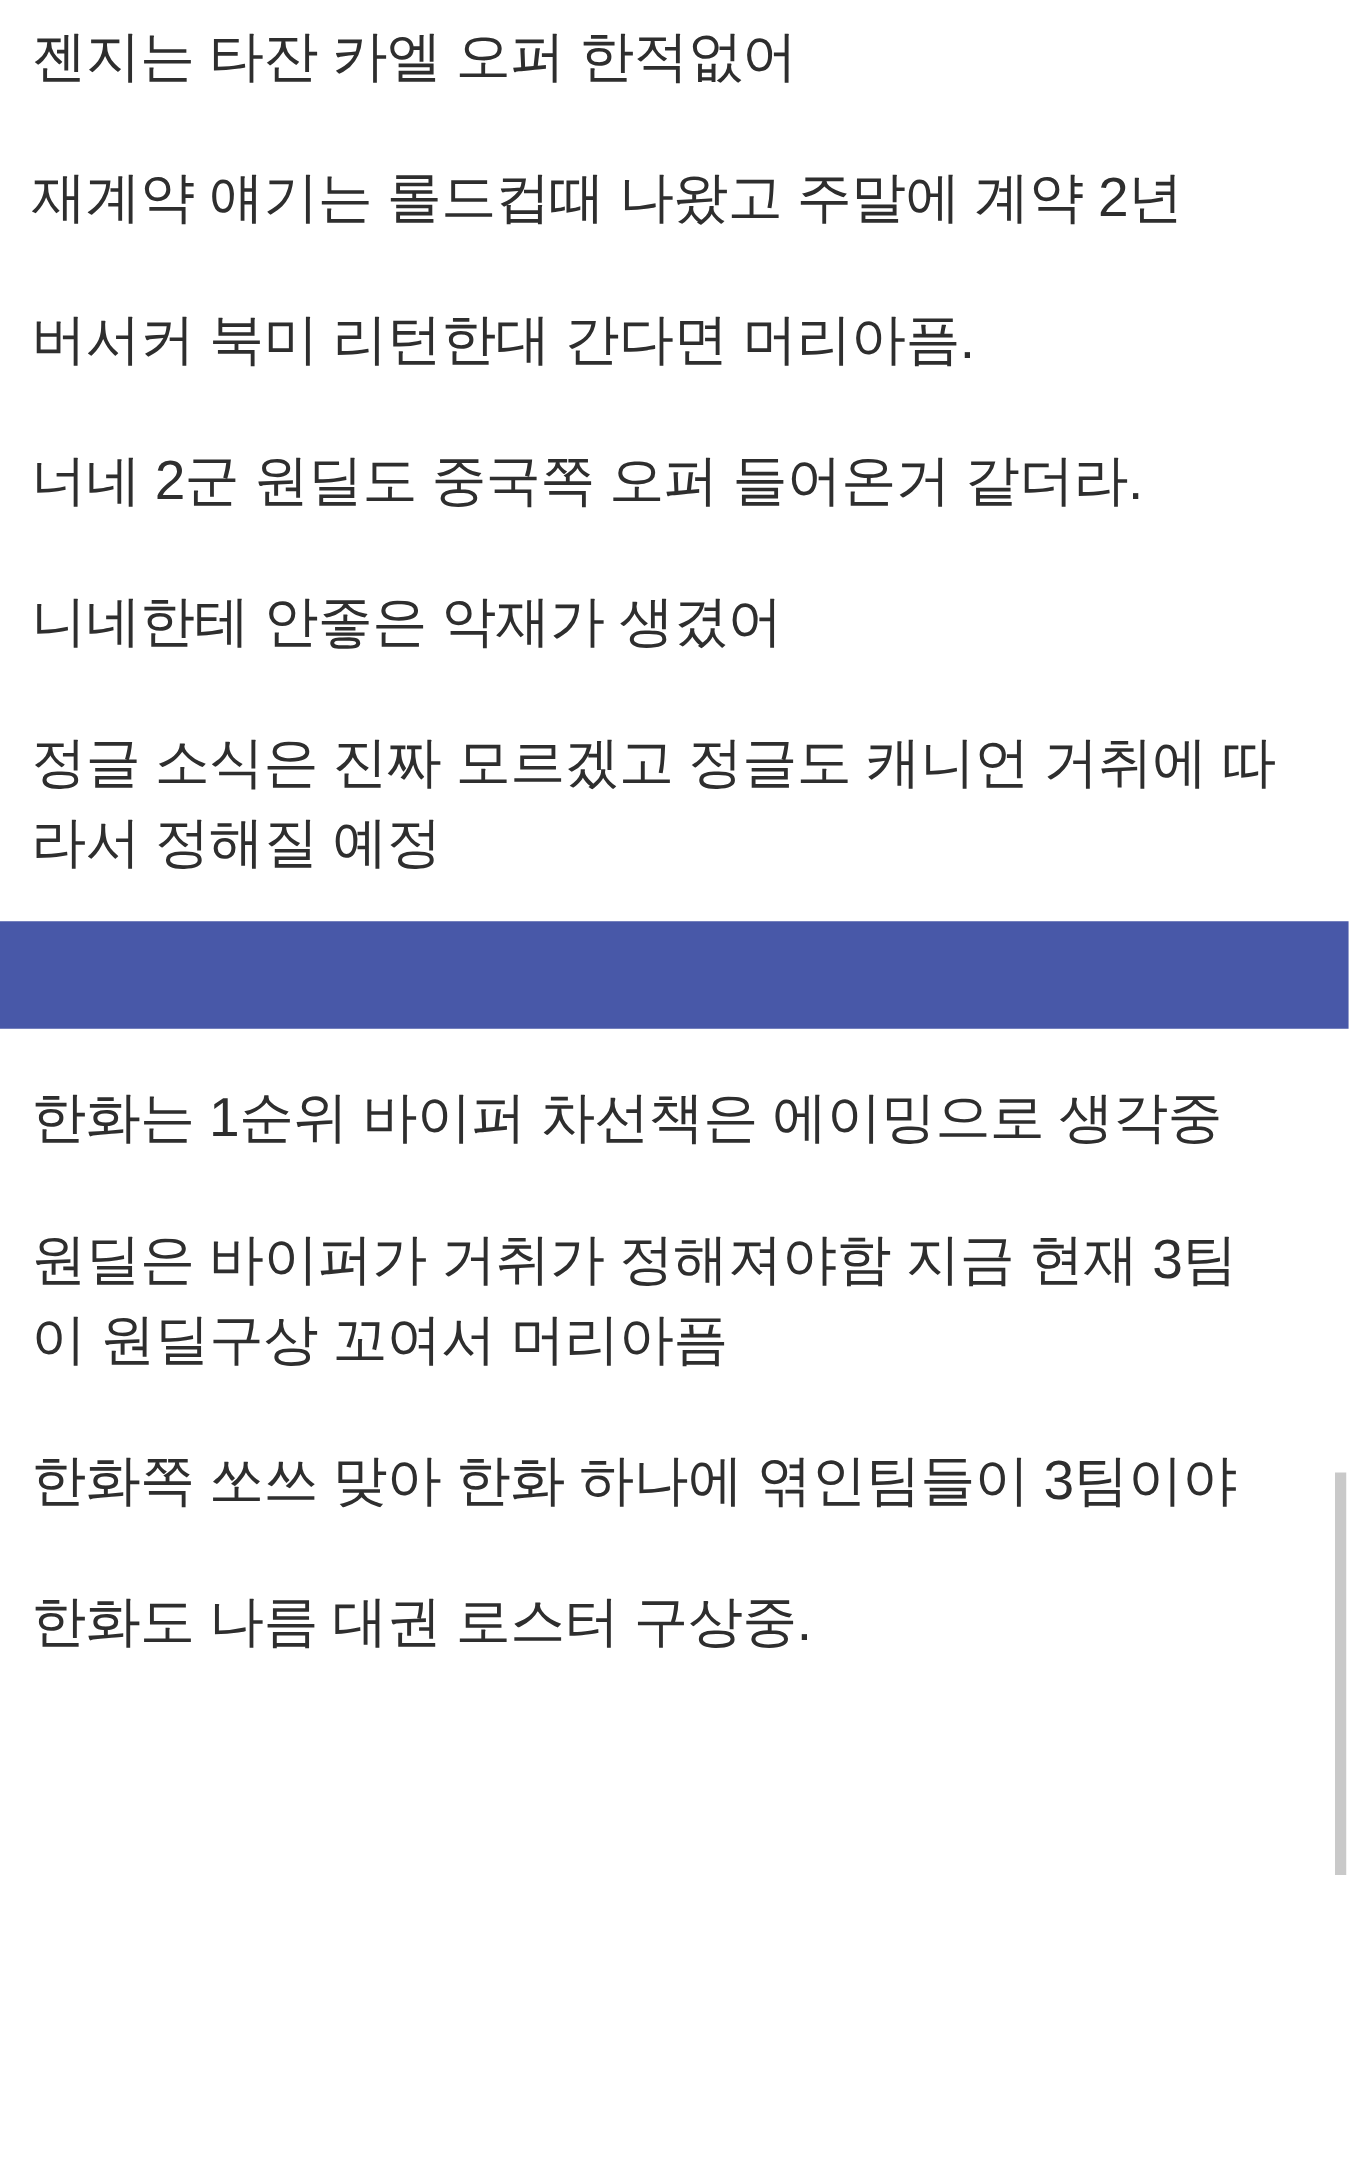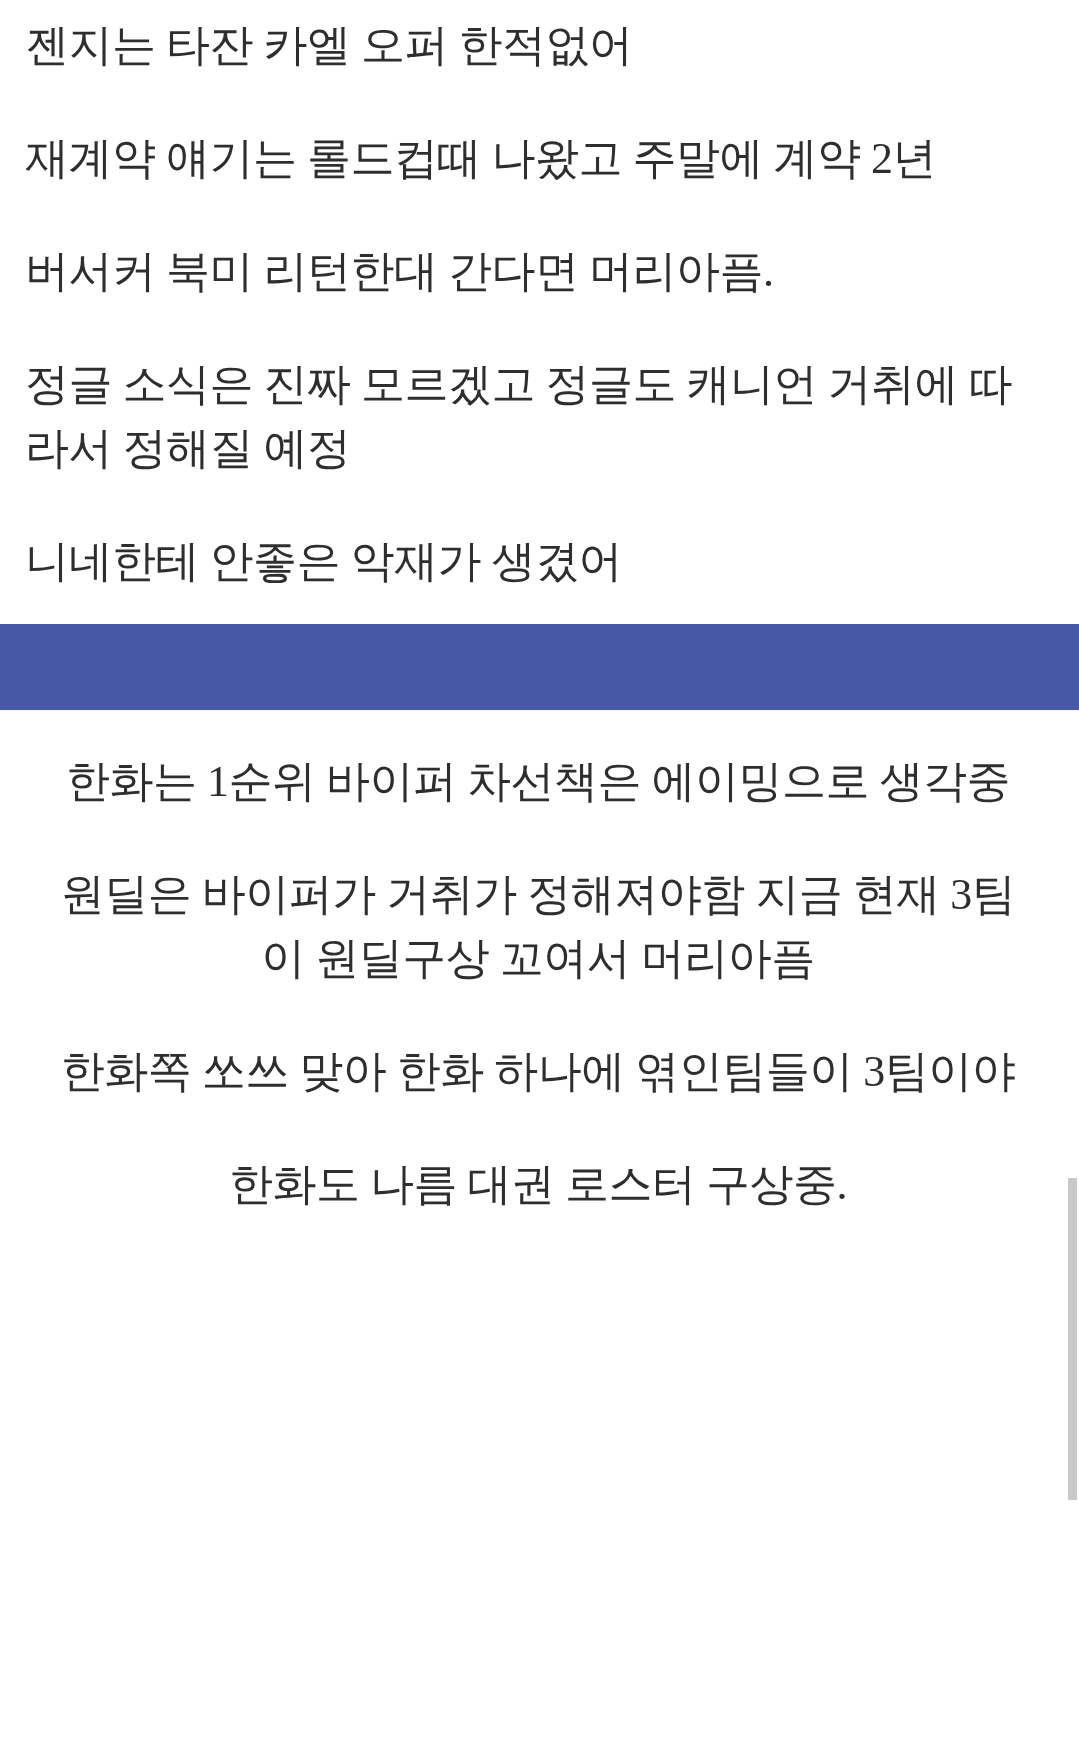--- a/index.html
+++ b/index.html
@@ -13,28 +13,26 @@
     position: relative;
     overflow: hidden;
     font-family: "Liberation Sans", "DejaVu Sans", sans-serif;
   }
   .content {
     box-sizing: border-box;
     width: 100%;
   }
   .text-block {
     padding: 0 28px 0 25px;
-    font-family: Liberation Serif, serif;
   }
   .text-block.top {
     padding-top: 14px;
   }
   .text-block.bottom {
     padding-top: 40px;
-    text-align: center;
   }
   p.post-line {
     margin: 0 0 49px 0;
     font-size: 44px;
     line-height: 64px;
     letter-spacing: -0.5px;
     font-weight: 400;
     color: #2e2e2e;
     white-space: pre-line;
   }
@@ -58,23 +56,24 @@
 </style>
 </head>
 <body style="background: rgb(255, 255, 255); color: rgb(46, 46, 46);">
 
 <div class="content">
 
   <section class="text-block top">
     <p class="post-line">젠지는 타잔 카엘 오퍼 한적없어</p>
     <p class="post-line">재계약 얘기는 롤드컵때 나왔고 주말에 계약 2년</p>
     <p class="post-line">버서커 북미 리턴한대 간다면 머리아픔.</p>
+    <p class="post-line">너네 2군 원딜도 중국쪽 오퍼 들어온거 같더라.</p>
+    <p class="post-line">니네한테 안좋은 악재가 생겼어</p>
     <p class="post-line">정글 소식은 진짜 모르겠고 정글도 캐니언 거취에 따
 라서 정해질 예정</p>
-    <p class="post-line">니네한테 안좋은 악재가 생겼어</p>
   </section>
 
   <div class="divider" style="background: rgb(72, 88, 168);"></div>
 
   <section class="text-block bottom">
     <p class="post-line">한화는 1순위 바이퍼 차선책은 에이밍으로 생각중</p>
     <p class="post-line">원딜은 바이퍼가 거취가 정해져야함 지금 현재 3팀
 이 원딜구상 꼬여서 머리아픔</p>
     <p class="post-line">한화쪽 쏘쓰 맞아 한화 하나에 엮인팀들이 3팀이야</p>
     <p class="post-line">한화도 나름 대권 로스터 구상중.</p>

